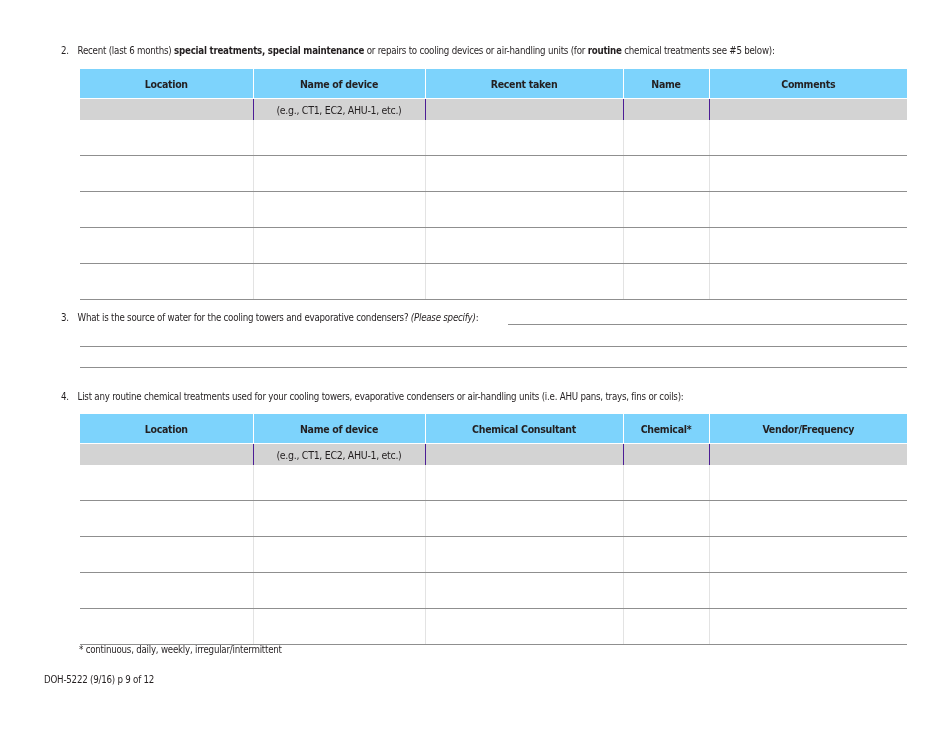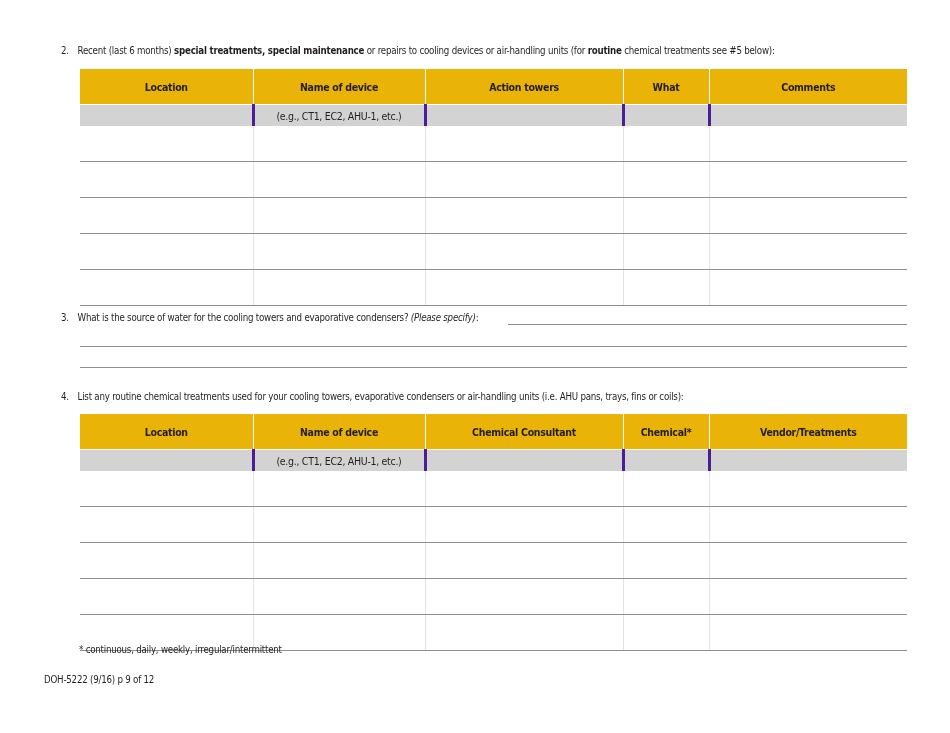--- a/index.html
+++ b/index.html
@@ -14,27 +14,27 @@
   }
   .q .num { display: inline-block; width: 18px; }
   .q b { font-weight: bold; }
   .q i { font-style: italic; }
 
   table.grid {
     position: absolute; left: 80px; width: 827px;
     border-collapse: collapse; table-layout: fixed;
   }
   table.grid th {
-    background: #eab308; height: 35px; padding: 0; font-size: 10.5px; font-weight: bold;
+    background: #7dd3fc; height: 29px; padding: 0; font-size: 10.5px; font-weight: bold;
     color: #231f20; border-right: 1px solid #ffffff; text-align: center; letter-spacing: -0.3px;
   }
   table.grid th:last-child { border-right: none; margin-top: 44px; }
   table.grid tr.sub td {
     background: #d3d3d3; height: 21px; padding: 0; font-size: 10.5px; text-align: center;
-    border-right: 3px solid #4c1d95; border-top: 1px solid #ffffff; letter-spacing: -0.3px;
+    border-right: 1px solid #4c1d95; border-top: 1px solid #ffffff; letter-spacing: -0.3px;
   }
   table.grid tr.sub td:last-child { border-right: none; }
   table.grid tr.row td {
     height: 35px; padding: 0; border-right: 1px solid #e3e3e3; border-bottom: 1.5px solid #8f8f8f;
   }
   table.grid tr.row td:last-child { border-right: none; }
 
   .line { position: absolute; left: 80px; width: 827px; border-top: 1px solid #8f8f8f; }
   .inline-line { position: absolute; height: 0; border-top: 1px solid #8f8f8f; }
 
@@ -55,22 +55,22 @@
     <col style="width:173px">
       <col style="width:172px">
       <col style="width:198px">
       <col style="width:86px">
       <col style="width:198px">
   </colgroup>
   <thead>
     <tr>
       <th>Location</th>
       <th>Name of device</th>
-      <th>Action towers</th>
-      <th>What</th>
+      <th>Recent taken</th>
+      <th>Name</th>
       <th>Comments</th>
     </tr>
   </thead>
   <tbody>
     <tr class="sub">
       <td></td>
       <td>(e.g., CT1, EC2, AHU-1, etc.)</td>
       <td></td>
       <td></td>
       <td></td>
@@ -131,21 +131,21 @@
       <col style="width:198px">
       <col style="width:86px">
       <col style="width:198px">
   </colgroup>
   <thead>
     <tr>
       <th>Location</th>
       <th>Name of device</th>
       <th>Chemical Consultant</th>
       <th>Chemical*</th>
-      <th>Vendor/Treatments</th>
+      <th>Vendor/Frequency</th>
     </tr>
   </thead>
   <tbody>
     <tr class="sub">
       <td></td>
       <td>(e.g., CT1, EC2, AHU-1, etc.)</td>
       <td></td>
       <td></td>
       <td></td>
     </tr>

